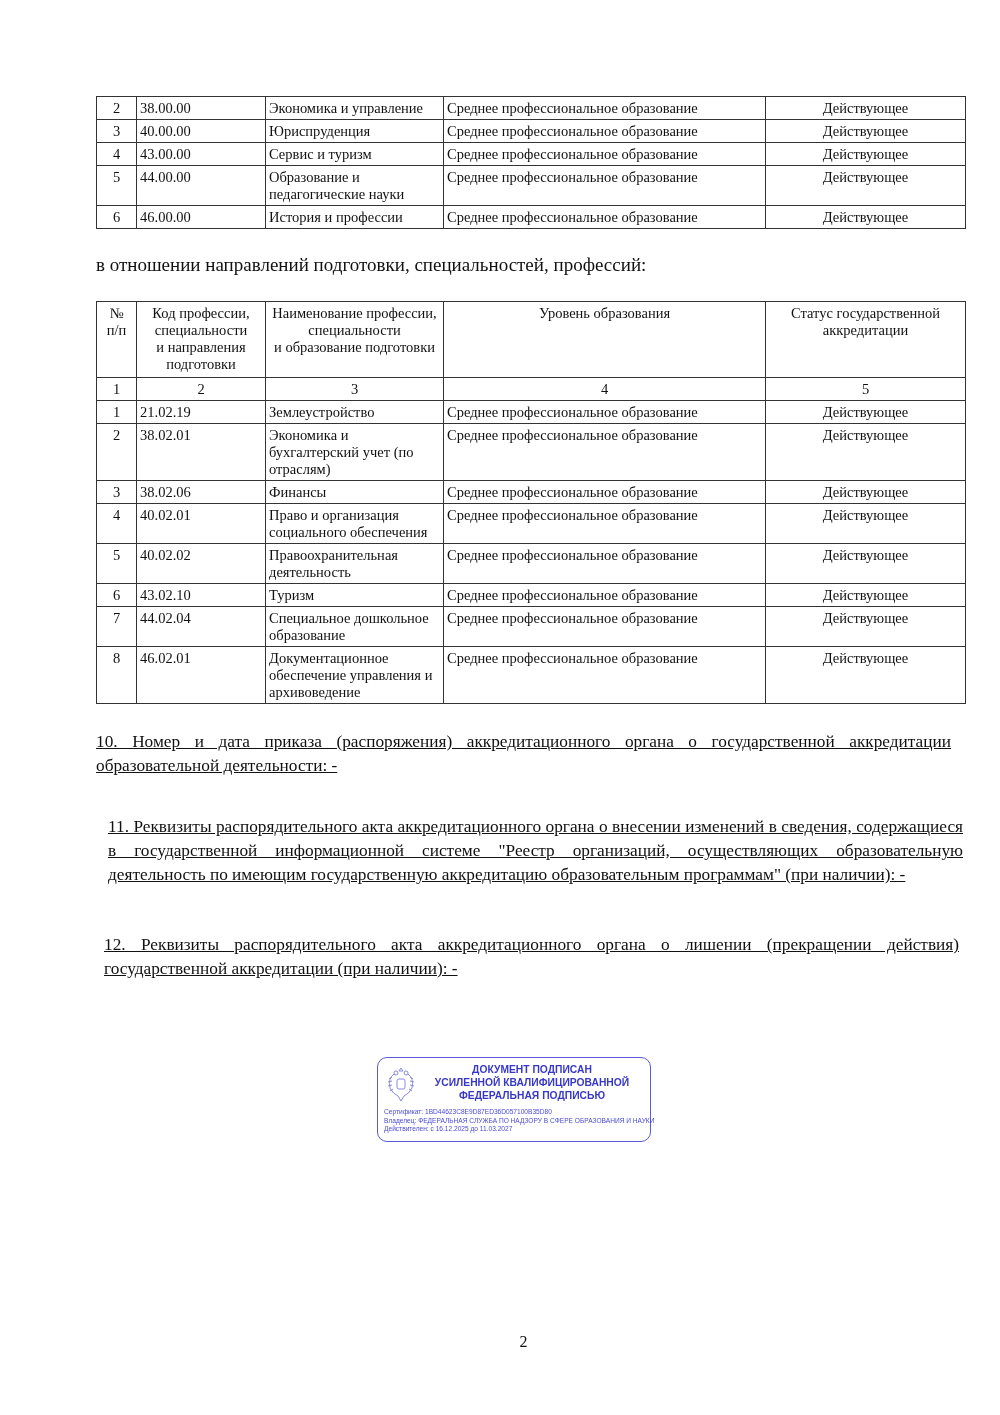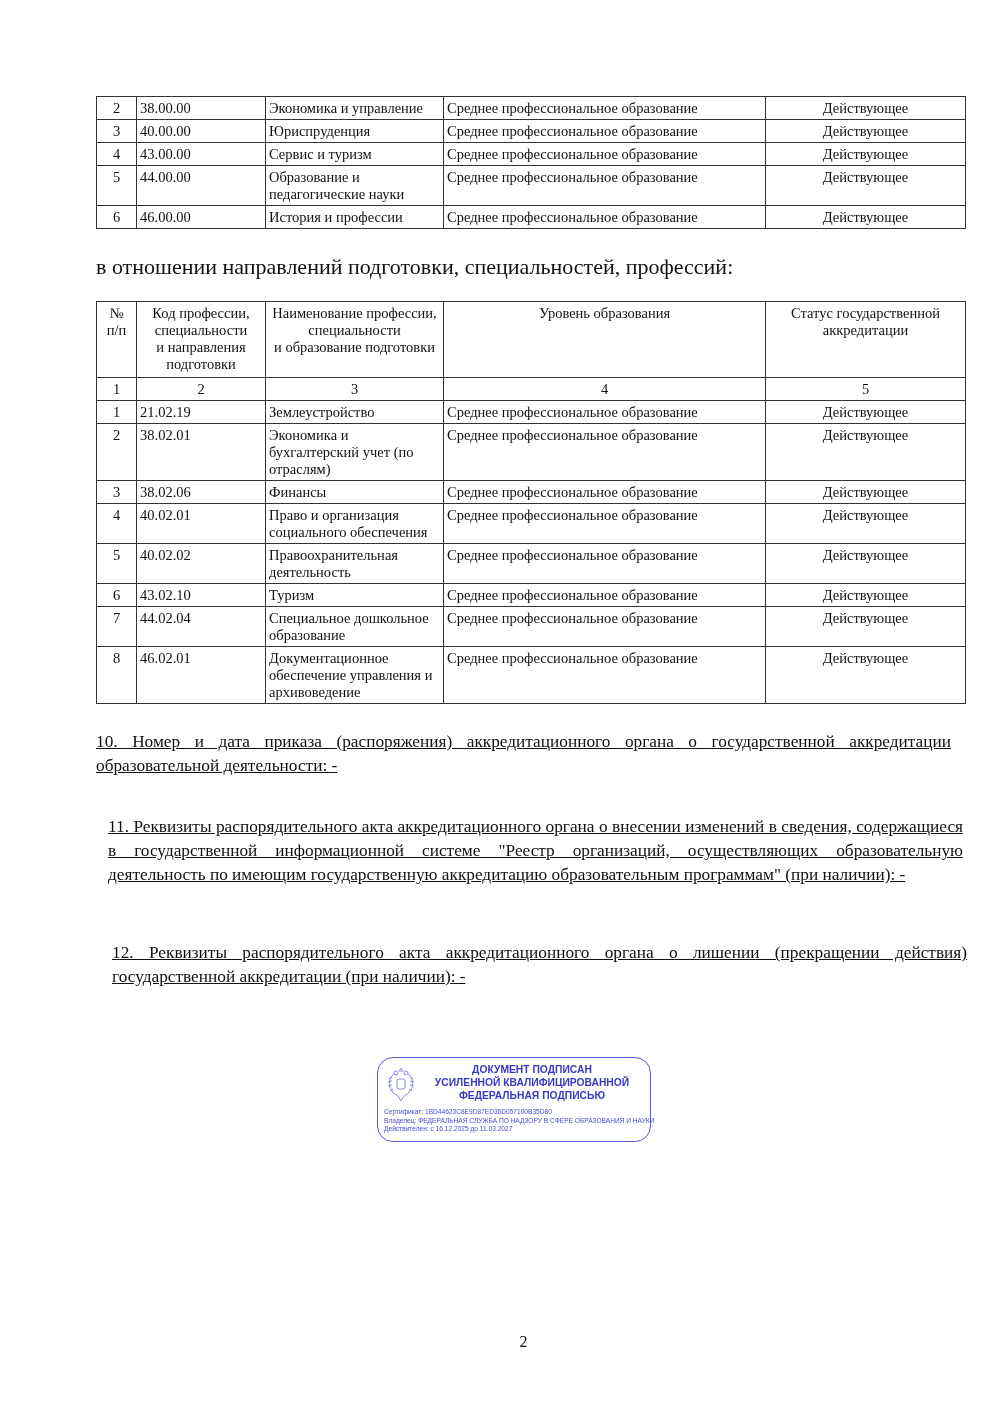--- a/index.html
+++ b/index.html
@@ -11,30 +11,30 @@
                table-layout: fixed; font-size: 14.5px; line-height: 17px; }
   table.grid td { border: 1px solid #333; vertical-align: top; padding: 3px 3px 2px 3px; }
   table.grid td.c { text-align: center; }
   col.w1 { width: 40px; } col.w2 { width: 129px; } col.w3 { width: 178px; }
   col.w4 { width: 322px; } col.w5 { width: 200px; }
 
   #t1 { top: 96px; }
   #t2 { top: 301px; }
   #t2 tr.head td { height: 70px; }
 
-  .intro { position: absolute; left: 96px; top: 254px; font-size: 22px; }
+  .intro { position: absolute; left: 96px; top: 254px; font-size: 19px; }
 
   .para { position: absolute; left: 96px; width: 855px; font-size: 17.3px;
           line-height: 24px; text-align: justify; text-decoration: underline; }
   #p10 { top: 730px; }
   #p11 { top: 803px; }
   #p12 { top: 925px; }
 
   .stamp { position: absolute; left: 377px; top: 1057px; width: 274px; height: 85px;
-           border: 1.5px solid #5a5ad6; border-radius: 16px; box-sizing: border-box;
+           border: 1.5px solid #5a5ad6; border-radius: 10px; box-sizing: border-box;
            color: #3d3dcf; font-family: "Liberation Sans", "DejaVu Sans", sans-serif; }
   .stamp .emblem { position: absolute; left: 8px; top: 6px; width: 30px; height: 40px; }
   .stamp .title { position: absolute; left: 40px; right: 4px; top: 5px; text-align: center;
                   font-weight: bold; font-size: 10.3px; line-height: 13px; color: #3838c8; }
   .stamp .info { position: absolute; left: 6px; top: 50px; font-size: 6.6px; line-height: 8.6px;
                  white-space: nowrap; color: #4a4ad8; }
 
   .page-num { position: absolute; left: 0; width: 1047px; top: 1333px; text-align: center;
               font-size: 16px; }
 </style>
@@ -176,21 +176,21 @@
         <td>46.02.01</td>
         <td>Документационное обеспечение управления и архивоведение</td>
         <td>Среднее профессиональное образование</td>
         <td class="c">Действующее</td>
       </tr>
     </tbody>
   </table>
 
   <p class="para" id="p10" style="margin:0">10. Номер и дата приказа (распоряжения) аккредитационного органа о государственной аккредитации образовательной деятельности: -</p>
   <p class="para" id="p11" style="margin:12px">11. Реквизиты распорядительного акта аккредитационного органа о внесении изменений в сведения, содержащиеся в государственной информационной системе "Реестр организаций, осуществляющих образовательную деятельность по имеющим государственную аккредитацию образовательным программам" (при наличии): -</p>
-  <p class="para" id="p12" style="margin:16px">12. Реквизиты распорядительного акта аккредитационного органа о лишении (прекращении действия) государственной аккредитации (при наличии): -</p>
+  <p class="para" id="p12" style="margin:8px">12. Реквизиты распорядительного акта аккредитационного органа о лишении (прекращении действия) государственной аккредитации (при наличии): -</p>
 
   <div class="stamp">
     <svg class="emblem" viewBox="0 0 30 40">
       <g fill="none" stroke="#8a8ae0" stroke-width="1">
         <path d="M15 4 l2 3 h-4 z"></path>
         <path d="M8 10 q-6 4 -4 14 q3 6 8 8"></path>
         <path d="M22 10 q6 4 4 14 q-3 6 -8 8"></path>
         <path d="M6 13 l-3 2 M6 17 l-4 1 M6 21 l-4 1 M7 25 l-3 2"></path>
         <path d="M24 13 l3 2 M24 17 l4 1 M24 21 l4 1 M23 25 l3 2"></path>
         <circle cx="10" cy="9" r="2"></circle>

